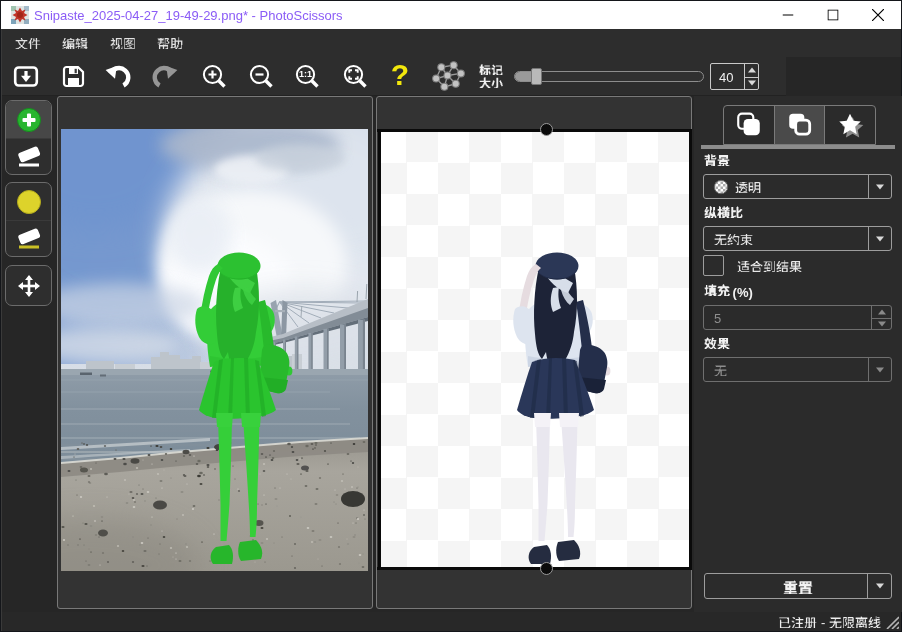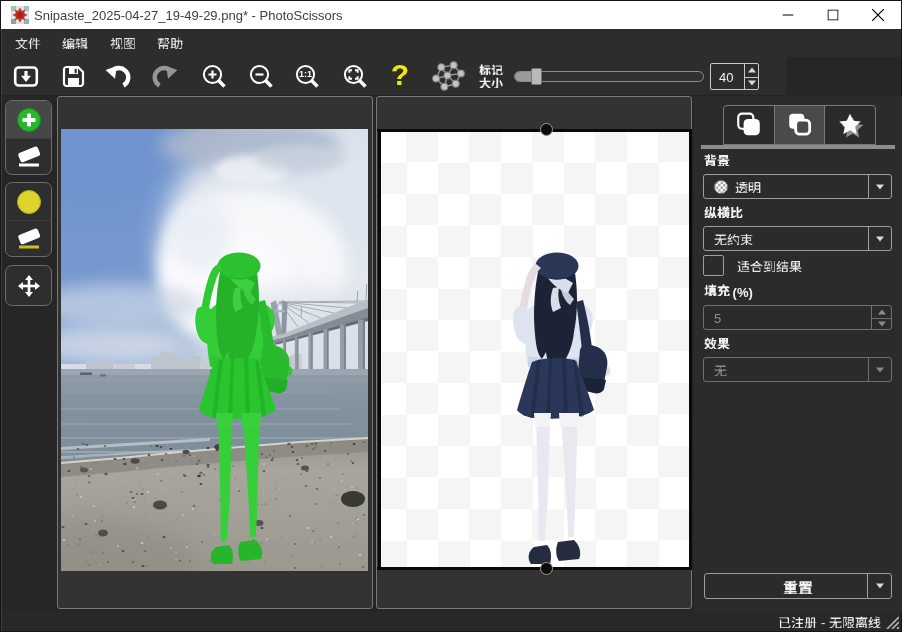--- a/index.html
+++ b/index.html
@@ -2,21 +2,21 @@
 <html><head><meta charset="utf-8"><title>PhotoScissors</title>
 <style>
   * { margin:0; padding:0; box-sizing:border-box; }
   html,body { width:902px; height:632px; overflow:hidden; background:#262626;
     font-family:"Liberation Sans",sans-serif; }
   #win { position:absolute; inset:0; width:902px; height:632px; border:1px solid #14161a; }
   .zh { display:inline-block; vertical-align:top; }
   
   #title { position:absolute; left:0; top:0; width:900px; height:28px; background:#ffffff; }
   #title .icon { position:absolute; left:10px; top:5px; }
-  #title .txt { position:absolute; left:33px; top:7px; font-size:13px; color:#404040; }
+  #title .txt { position:absolute; left:33px; top:7px; font-size:13px; color:#8b5cf6; }
   .wbtn { position:absolute; top:0; width:45px; height:28px; }
   #bmin { left:764px; } #bmax { left:809px; } #bclose { left:854px; }
   .wbtn svg { position:absolute; left:50%; top:50%; transform:translate(-50%,-50%); }
   
   #menu { position:absolute; left:0; top:28px; width:900px; height:28px; background:#2d2d2d; }
   .mi { position:absolute; top:7px; }
   
   #tbar { position:absolute; left:0; top:56px; width:785px; height:39px; background:#2d2d2d;
      border-bottom:1px solid #222; }
   .ti { position:absolute; top:6px; }

